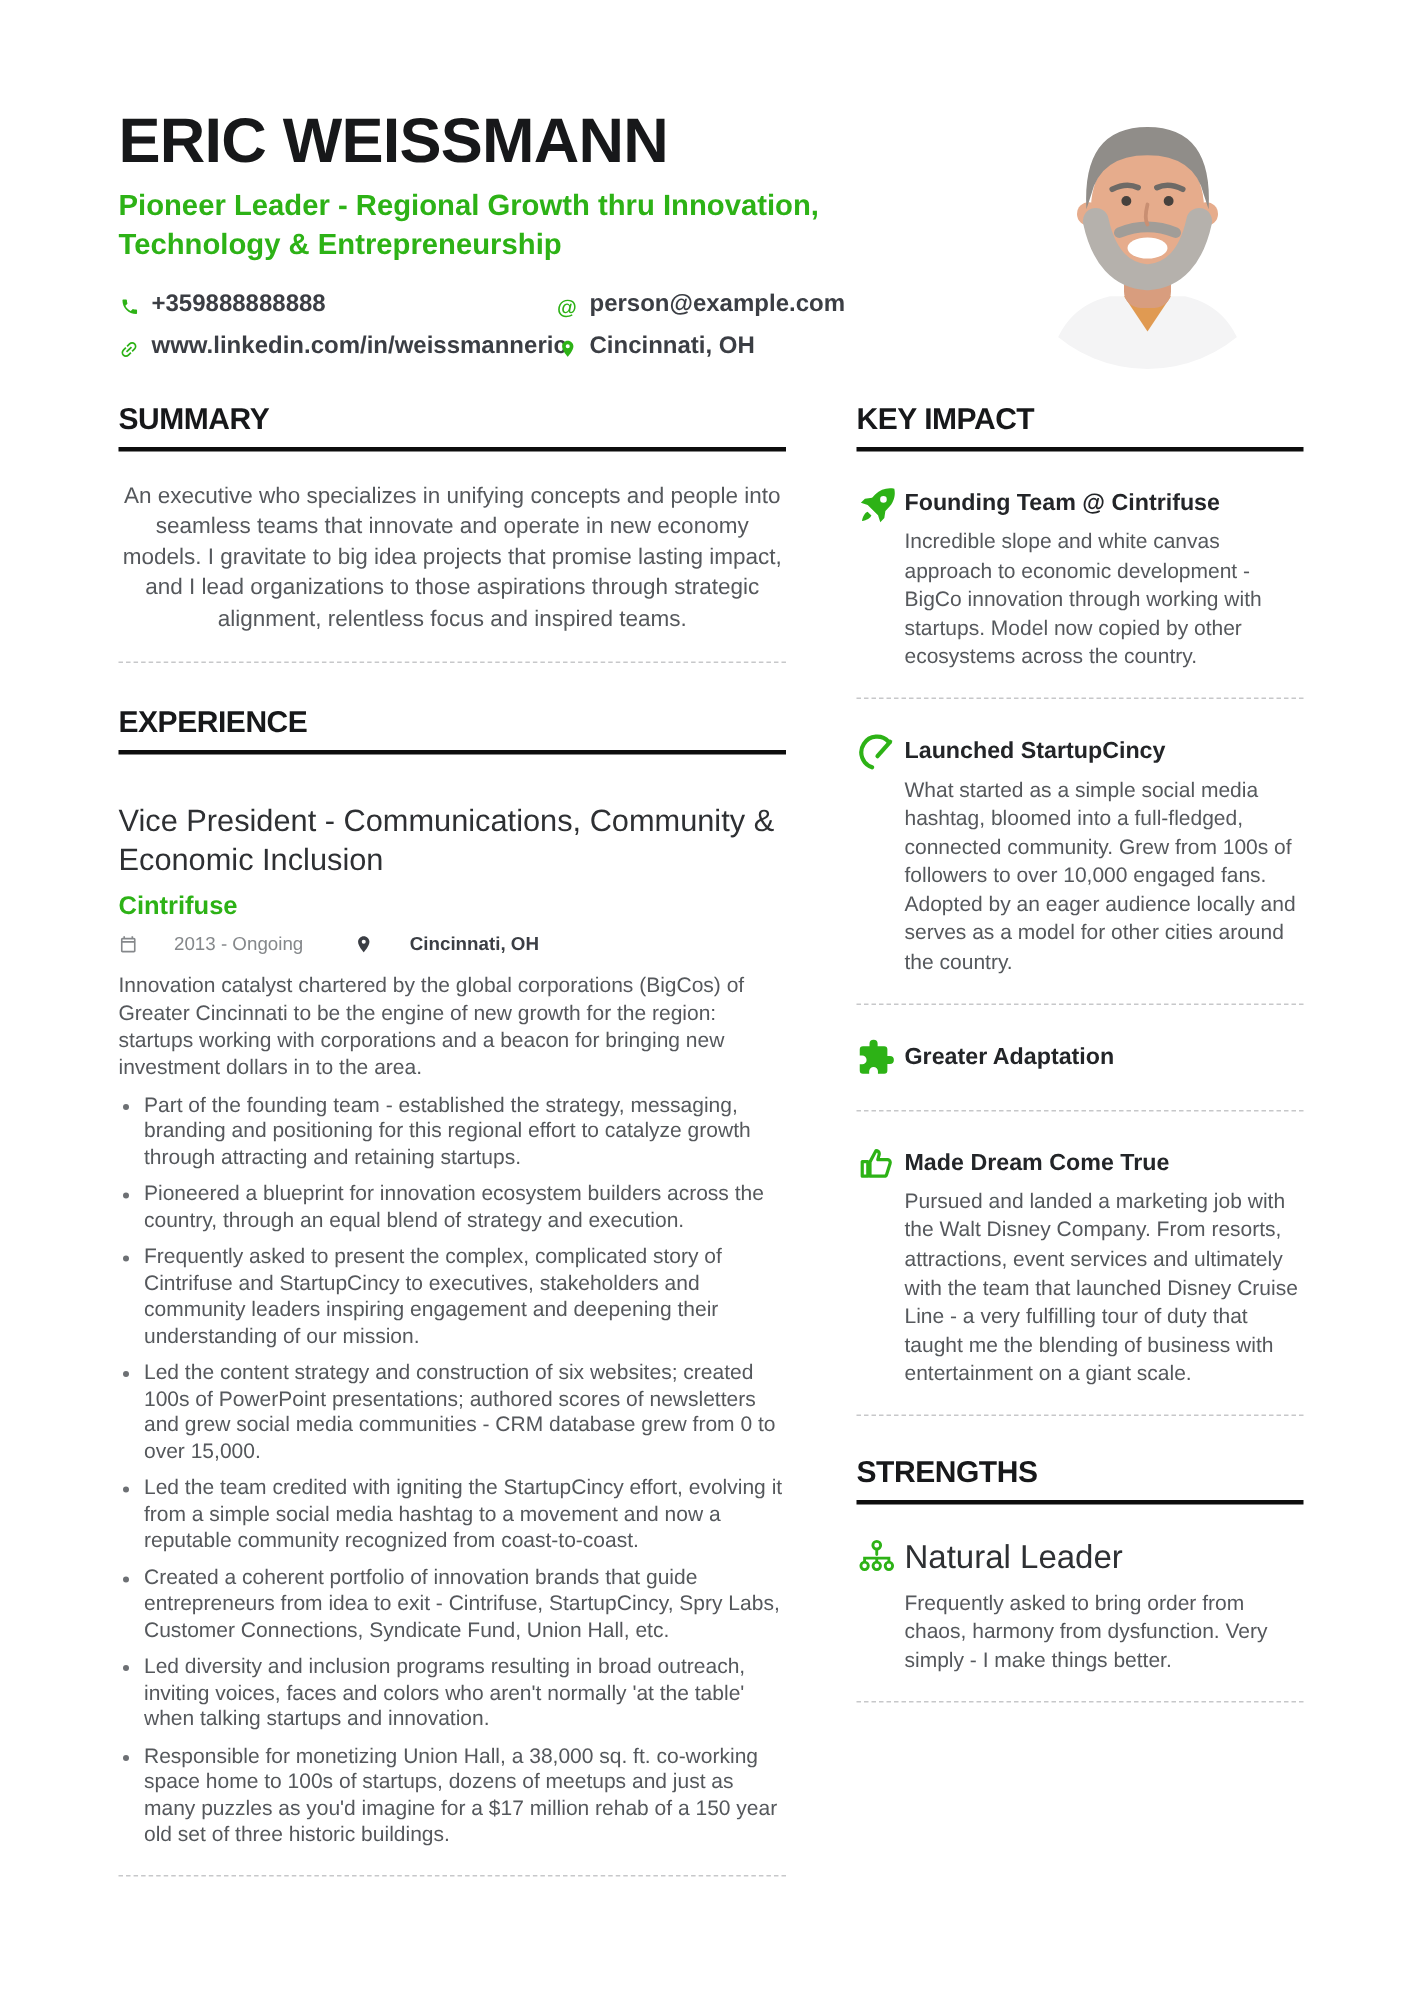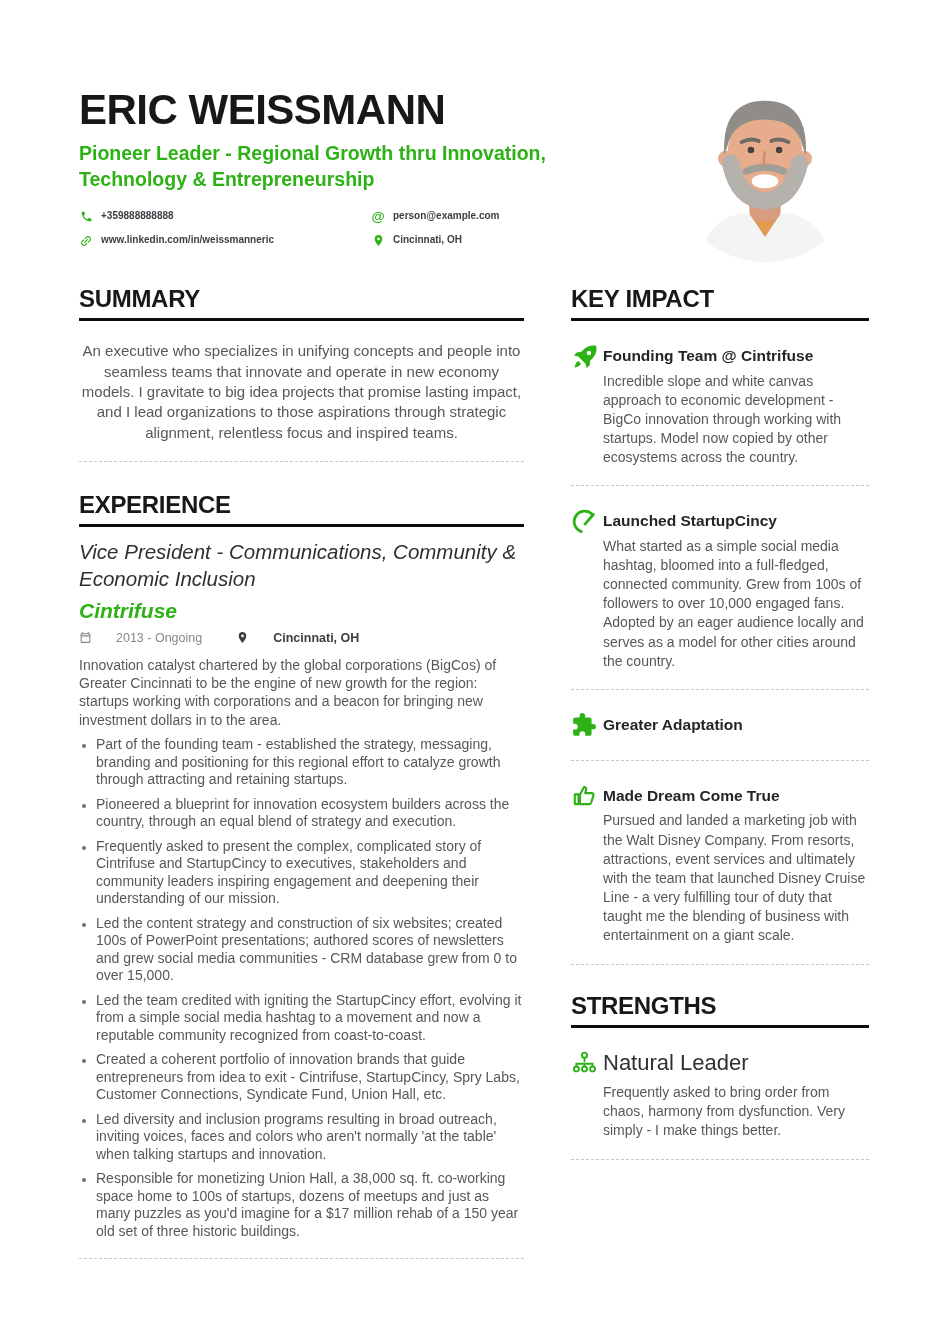--- a/index.html
+++ b/index.html
@@ -7,48 +7,48 @@
     --ink:#17181a;
     --title:#2e3033;
     --body:#55585c;
     --muted:#85888b;
     --contact:#3b3e44;
     --dash:#c7c8ca;
   }
   *{box-sizing:border-box;margin:0;padding:0;}
   html,body{background:#fff;}
   body{font-family:"Liberation Sans","DejaVu Sans",sans-serif;color:var(--body);}
-  .page{width:932px;height:1330px;margin:0 auto;background:#fff;padding:74px 75px 0;overflow:hidden;position:relative;}
+  .page{width:932px;height:1330px;margin:0 auto;background:#fff;padding:58px 75px 0;overflow:hidden;position:relative;}
 
   
   .header{display:flex;justify-content:space-between;align-items:flex-start;}
   .header-left{padding-top:14px;max-width:560px;}
   .name{font-size:42px;line-height:1.05;font-weight:700;color:var(--ink);letter-spacing:-0.5px;}
   .subtitle{margin-top:9px;font-size:19.5px;line-height:1.33;font-weight:700;color:var(--green);max-width:505px;}
   .contacts{margin-top:17px;display:grid;grid-template-columns:292px auto;row-gap:10px;column-gap:0;}
-  .contact{display:flex;align-items:flex-start;gap:8px;font-size:10px;font-weight:700;color:var(--contact);}
+  .contact{display:flex;align-items:flex-end;gap:8px;font-size:16px;font-weight:700;color:var(--contact);}
   .cicon{width:14px;height:14px;flex:none;display:inline-flex;align-items:center;justify-content:center;color:var(--green);}
   .cicon svg{display:block;}
   .at-glyph::before{content:"@";font-size:13.5px;font-weight:700;color:var(--green);line-height:1;}
   .avatar{width:188px;height:188px;border-radius:50%;overflow:hidden;flex:none;margin-right:2px;}
   .avatar svg{display:block;width:100%;height:100%;}
 
   
   .columns{display:flex;gap:47px;margin-top:24px;}
   .col-left{width:445px;flex:none;}
   .col-right{width:298px;flex:none;}
 
-  .section-heading{font-size:24px;font-weight:700;color:var(--ink);letter-spacing:-0.3px;line-height:1.05;padding-bottom:7px;border-bottom:3px solid #0d0d0d;}
+  .section-heading{font-size:20px;font-weight:700;color:var(--ink);letter-spacing:-0.3px;line-height:1.05;padding-bottom:7px;border-bottom:3px solid #0d0d0d;}
   hr.dashed{border:none;border-top:1px dashed var(--dash);margin:18px 0 0;}
 
   
   .summary-text{margin-top:20px;font-size:15px;line-height:1.36;color:var(--body);text-align:center;}
   .experience-section .section-heading{margin-top:30px;}
-  .job-title{margin-top:12px;font-size:20.5px;line-height:1.28;font-weight:400;color:var(--title);font-style:italic;}
-  .company{margin-top:7px;font-size:21px;font-weight:700;color:var(--green);font-style:italic;}
+  .job-title{margin-top:32px;font-size:20.5px;line-height:1.28;font-weight:400;color:var(--title);}
+  .company{margin-top:7px;font-size:17px;font-weight:700;color:var(--green);}
   .job-meta{margin-top:8px;display:flex;align-items:center;gap:34px;font-size:12.5px;}
   .meta-item{display:flex;align-items:center;gap:24px;}
   .meta-dates{color:var(--muted);}
   .meta-loc{color:var(--contact);font-weight:700;}
   .micon{width:13px;height:13px;display:inline-flex;}
   .job-desc{margin-top:11px;font-size:14px;line-height:1.31;color:var(--body);}
   ul.bullets{margin-top:5px;padding-left:17px;list-style:disc;}
   ul.bullets li{margin-top:7px;font-size:14px;line-height:1.25;color:var(--body);}
   ul.bullets li::marker{color:#6d7074;font-size:12px;}
 

